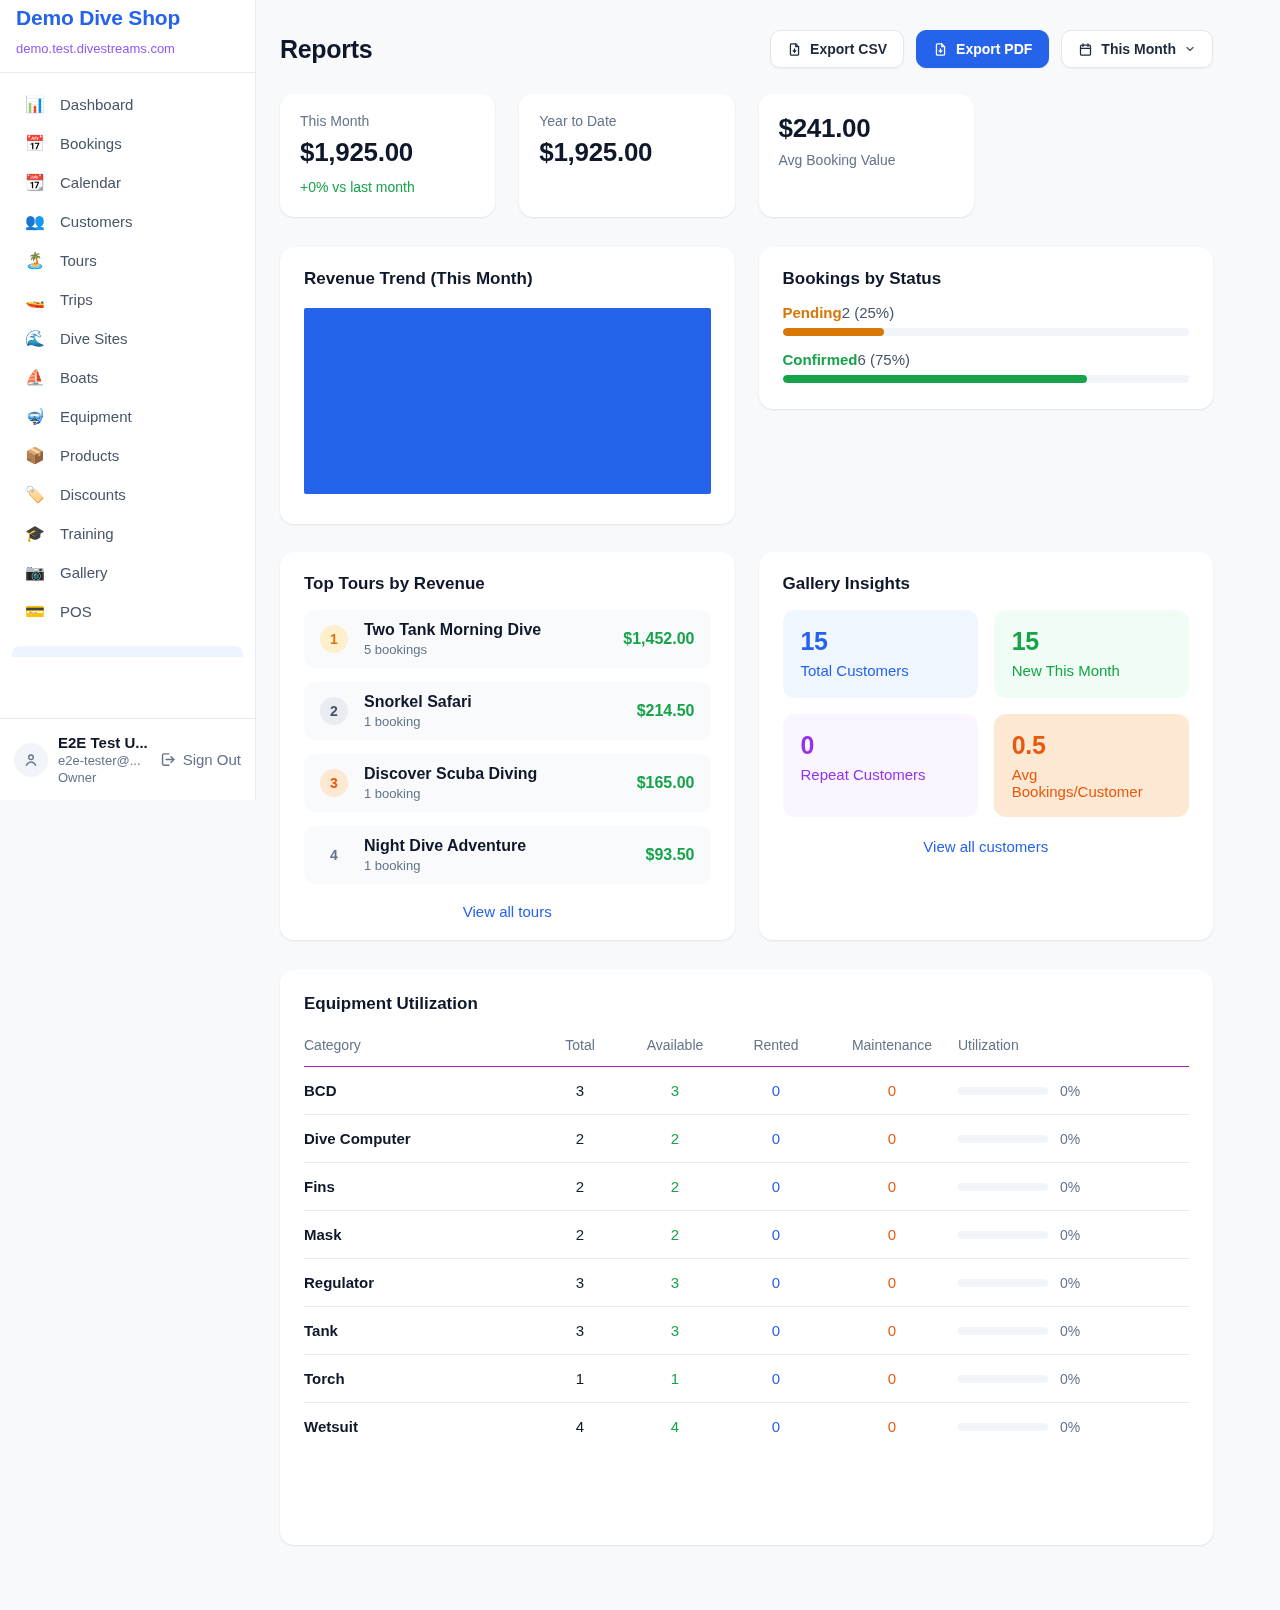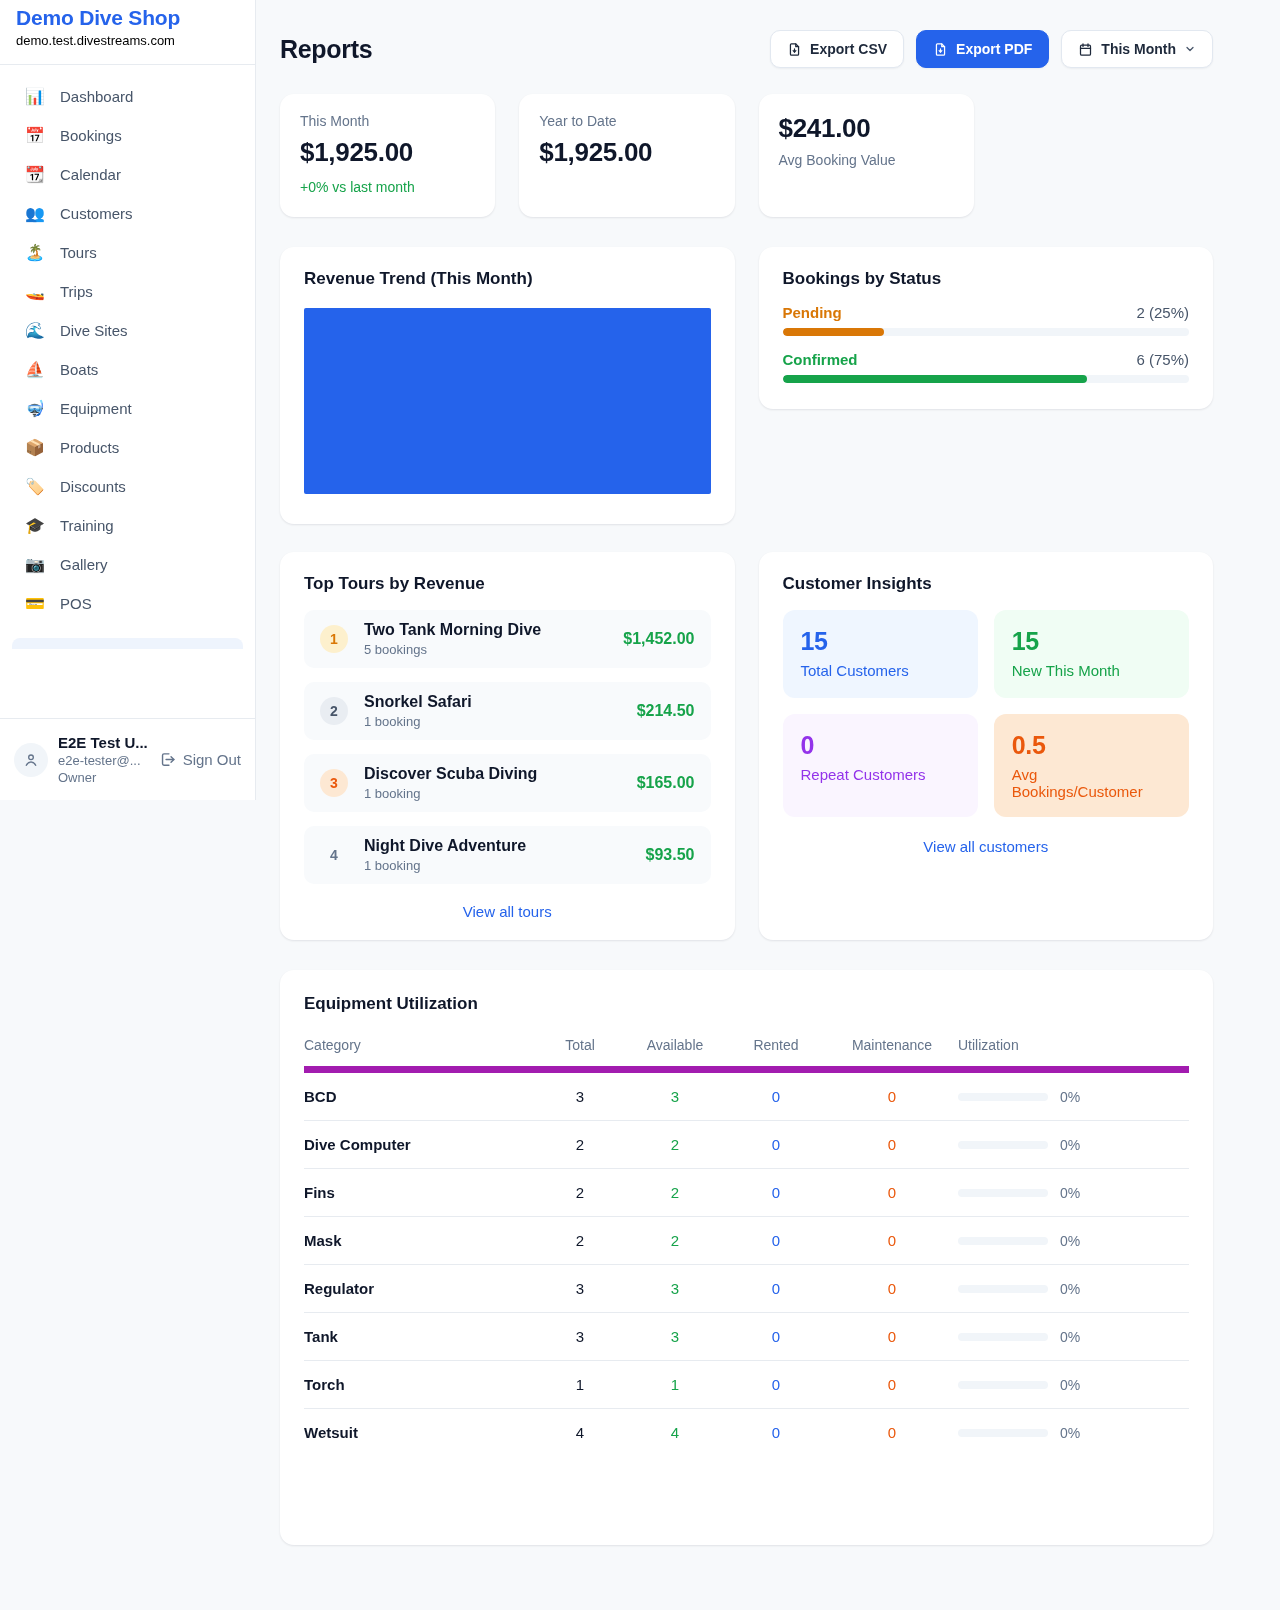--- a/index.html
+++ b/index.html
@@ -3,21 +3,21 @@
 <meta charset="utf-8">
 <style>
   * { margin:0; padding:0; box-sizing:border-box; }
   html,body { font-family:"Liberation Sans", sans-serif; }
   body { width:1280px; height:1610px; position:relative; background:#f7f9fb; overflow:hidden; color:#0f172a; }
 
   
   .sidebar { position:absolute; left:0; top:0; width:256px; height:800px; background:#fff; border-right:1px solid #e7ebf0; }
   .brand { padding:6px 16px 16px; border-bottom:1px solid #e7ebf0; }
   .brand h1 { font-size:21px; font-weight:700; color:#2563eb; letter-spacing:-0.2px; }
-  .brand .domain { font-size:13px; color:#000000; margin-top:3px; }
+  .brand .domain { font-size:13px; color:#8b5cf6; margin-top:11px; }
   .nav { padding:12px 12px 0; }
   .nav-item { display:flex; align-items:center; gap:14px; padding:10px 12px; border-radius:8px; font-size:15px; color:#475569; cursor:pointer; }
   .nav-item .ic { width:22px; font-size:16px; text-align:center; flex:0 0 22px; }
   .nav-active-partial { height:11px; margin:15px 12px 0; border-radius:8px 8px 0 0; background:#eef4fd; }
   .user-footer { position:absolute; bottom:0; left:0; right:0; height:82px; border-top:1px solid #e7ebf0; display:flex; align-items:center; padding:0 14px; gap:10px; background:#fff; }
   .avatar { width:34px; height:34px; border-radius:50%; background:#f1f5f9; display:flex; align-items:center; justify-content:center; flex:0 0 34px; }
   .uinfo { min-width:0; }
   .uinfo .uname { font-size:15px; font-weight:700; color:#0f172a; }
   .uinfo .uemail, .uinfo .urole { font-size:13px; color:#64748b; margin-top:2px; }
   .signout { margin-left:auto; display:flex; align-items:center; gap:7px; font-size:15px; color:#64748b; cursor:pointer; white-space:nowrap; }
@@ -42,21 +42,21 @@
   .stat .delta { font-size:14px; color:#16a34a; margin-top:11px; }
   .stat.value-first .val { margin-top:0; }
   .stat.value-first .lbl { margin-top:8px; }
 
   
   .row2 { margin-top:30px; display:grid; grid-template-columns:1fr 1fr; gap:24px; align-items:start; }
   .revenue-card { padding:22px 24px; height:277px; }
   .chart-block { margin-top:19px; height:186px; border-radius:2px; }
   .status-card { padding:22px 24px; height:162px; }
   .status-row { margin-top:15px; }
-  .status-top { display:flex; justify-content:space-between; align-items:baseline; font-size:15px; font-weight:600; }
+  .status-top { display:flex; align-items:baseline; font-size:15px; font-weight:600; }
   .status-count { color:#475569; font-weight:400; }
   .bar-track { margin-top:7px; height:8px; background:#f1f5f9; border-radius:99px; overflow:hidden; }
   .bar-fill { height:100%; border-radius:99px; }
   .status-row[data-tone="amber"] .status-label { color:#d97706; }
   .status-row[data-tone="amber"] .bar-fill { background:#d97706; }
   .status-row[data-tone="green"] .status-label { color:#16a34a; }
   .status-row[data-tone="green"] .bar-fill { background:#16a34a; }
 
   
   .row3 { margin-top:28px; display:grid; grid-template-columns:1fr 1fr; gap:24px; }
@@ -79,21 +79,21 @@
   .tile .tlbl { font-size:15px; margin-top:6px; }
   .tile[data-tone="blue"]   { background:#eff6ff; color:#2563eb; }
   .tile[data-tone="green"]  { background:#f0fdf4; color:#16a34a; }
   .tile[data-tone="purple"] { background:#faf5ff; color:#9333ea; }
   .tile[data-tone="orange"] { background:#fde8d3; color:#ea580c; }
   .insights-card .view-link { margin-top:21px; }
 
   
   .equip-card { margin-top:30px; padding:24px; min-height:575px; }
   table.equip { width:100%; border-collapse:collapse; margin-top:14px; }
-  .equip th { font-size:14px; font-weight:400; color:#64748b; text-align:left; padding:9px 0 13px; border-bottom:7px solid #a21caf; }
+  .equip th { font-size:14px; font-weight:400; color:#64748b; text-align:left; padding:9px 0 13px; border-bottom:1px solid #a21caf; }
   .equip th.c, .equip td.c { text-align:center; }
   .equip td { padding:15px 0; border-bottom:1px solid #e7ebf0; font-size:15px; }
   .equip tbody tr:last-child td { border-bottom:none; }
   .equip .cat { font-weight:600; color:#0f172a; }
   .equip td.avail { color:#16a34a; }
   .equip td.rent  { color:#2563eb; }
   .equip td.maint { color:#ea580c; }
   .util-cell { display:flex; align-items:center; gap:12px; }
   .util-track { width:90px; height:8px; background:#f1f5f9; border-radius:99px; overflow:hidden; }
   .util-fill { height:100%; background:#2563eb; border-radius:99px; }
@@ -331,21 +331,21 @@
               <span class="tname" style="display:block;">Night Dive Adventure</span>
               <span class="tsub" style="display:block;">1 booking</span>
             </span>
             <span class="tamount">$93.50</span>
           </div>
         </div>
       <a href="#" class="view-link">View all tours</a>
     </section>
 
     <section class="card insights-card">
-      <h3>Customer Insights</h3>
+      <h3>Gallery Insights</h3>
       <div class="tiles">
 
           <div class="tile" data-tone="blue">
             <div class="tval">15</div>
             <div class="tlbl">Total Customers</div>
           </div>
 
           <div class="tile" data-tone="green">
             <div class="tval">15</div>
             <div class="tlbl">New This Month</div>

